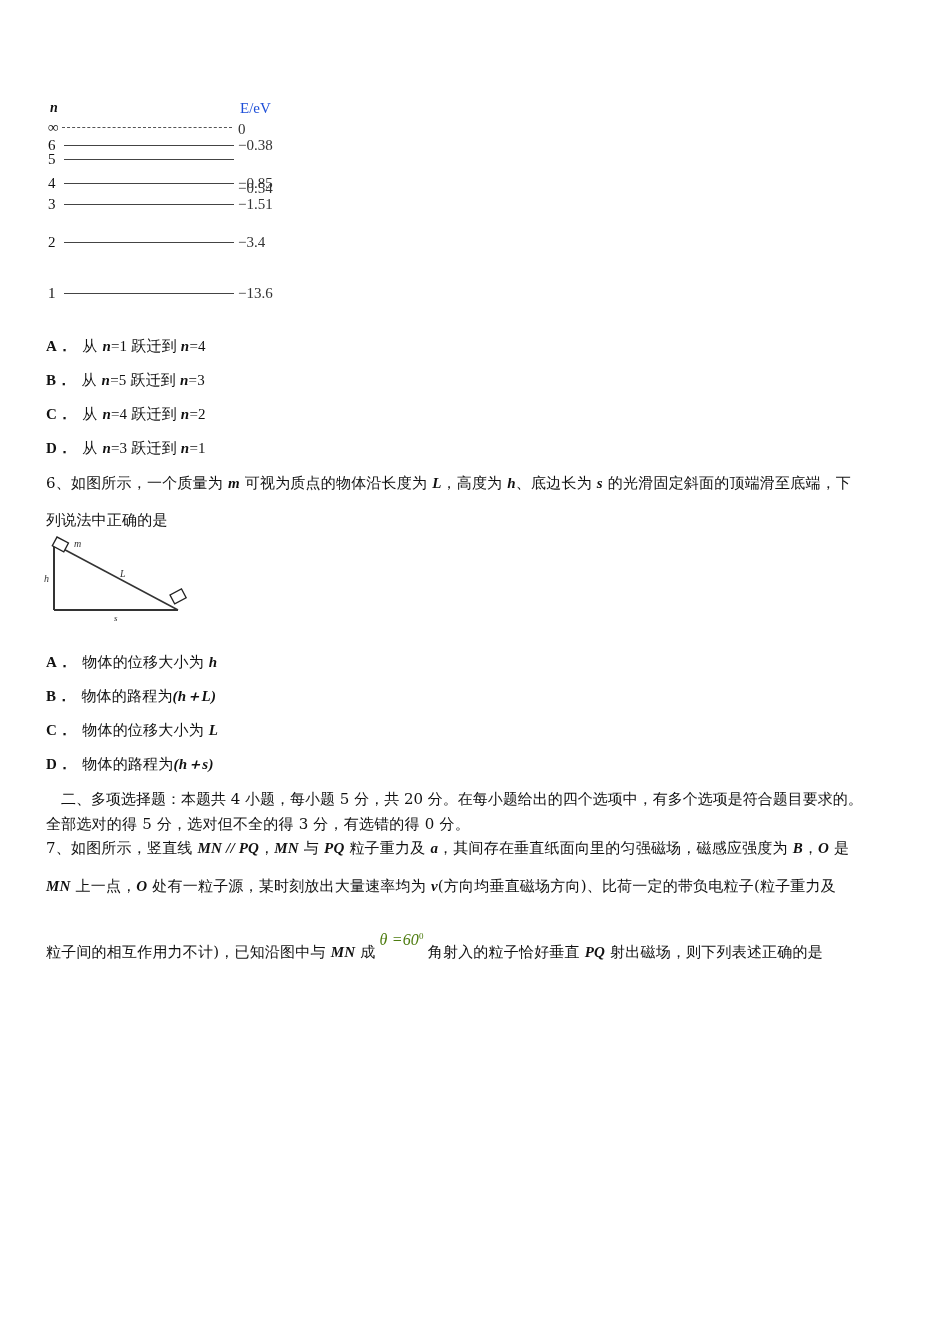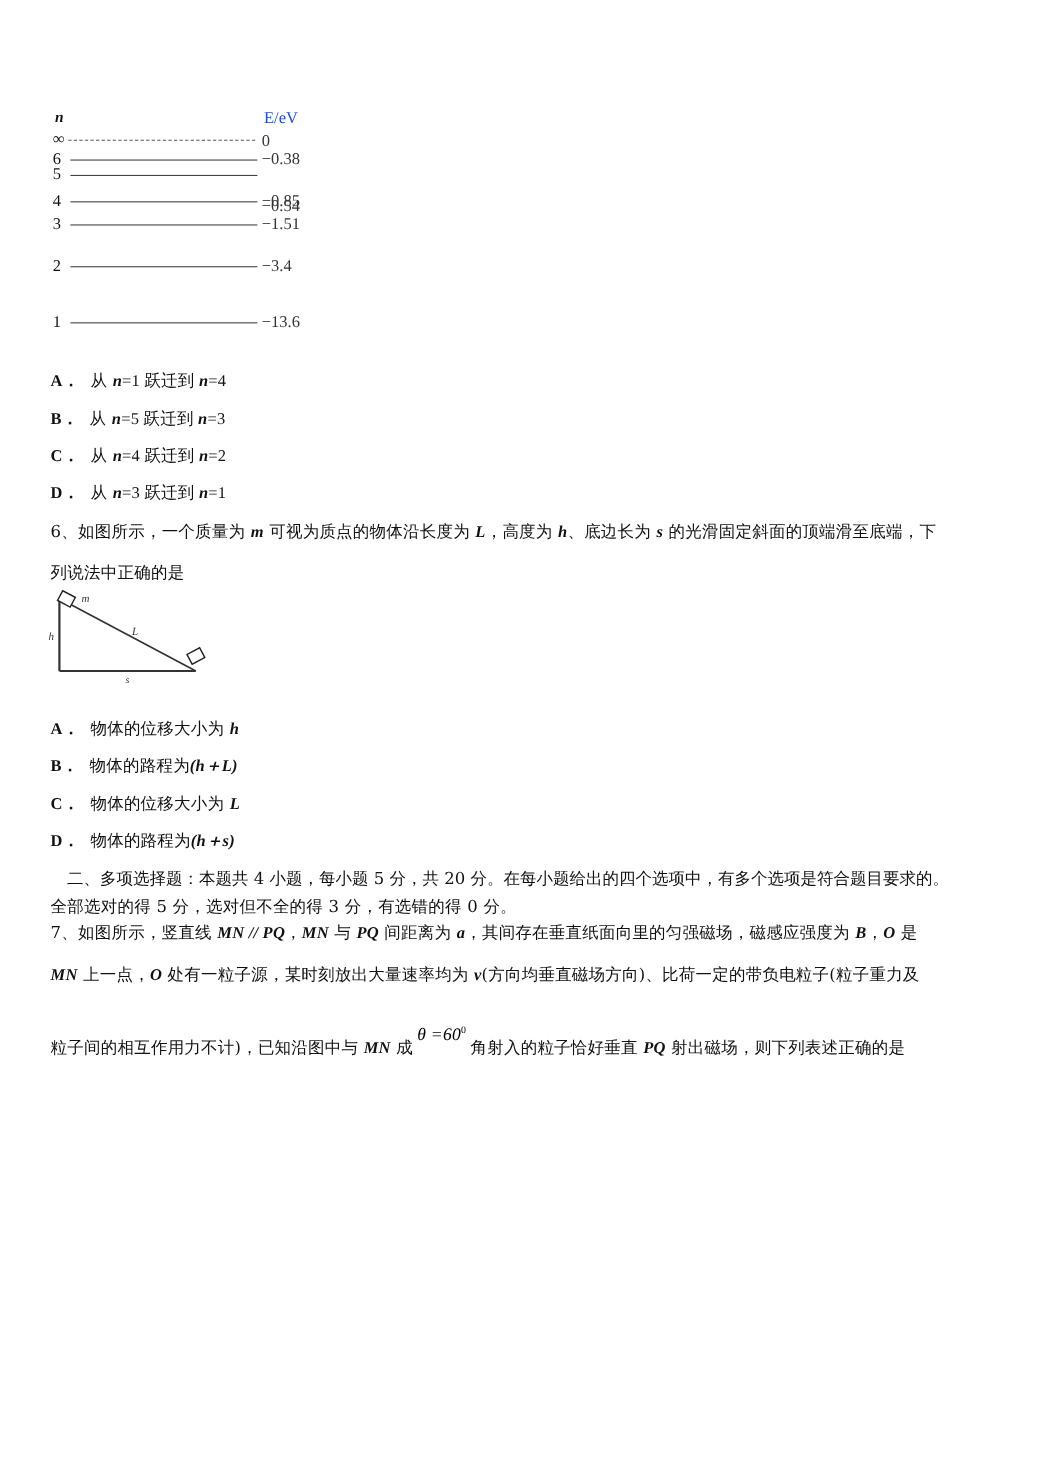--- a/index.html
+++ b/index.html
@@ -17,21 +17,21 @@
   .it { font-style: italic; font-weight: bold; font-family: "Liberation Serif", serif; }
   .num { font-family: "Liberation Serif", serif; }
   
   .diagram { position: absolute; left: 44px; top: 98px; width: 250px; height: 210px; }
   .lvl-n { position: absolute; left: 4px; font-size: 15px; font-family: "Liberation Serif", serif; line-height: 14px; }
   .lvl-line { position: absolute; left: 20px; width: 170px; height: 0; border-top: 1.5px solid #444; }
   .lvl-line.dashed { border-top: 1.2px dashed #555; left: 18px; }
   .lvl-e { position: absolute; left: 194px; font-size: 15px; font-family: "Liberation Serif", serif; line-height: 14px; color: #333; }
   .hdr-n { position: absolute; left: 6px; top: 2px; font-size: 14px; font-style: italic; font-weight: bold; font-family: "Liberation Serif", serif; }
   .hdr-e { position: absolute; left: 196px; top: 2px; font-size: 15px; font-family: "Liberation Serif", serif; color: #1d4ed8; }
-  .theta { font-family: "Liberation Serif", serif; font-style: italic; font-size: 16px; color: #000000; position: relative; top: -12px; margin: 0 4px; }
+  .theta { font-family: "Liberation Serif", serif; font-style: italic; font-size: 16px; color: #4d7c0f; position: relative; top: -12px; margin: 0 4px; }
   .theta sup { font-size: 9px; font-style: normal; }
 </style>
 </head>
 <body>
 
 <div class="diagram">
   <span class="hdr-n">n</span>
   <span class="hdr-e">E/eV</span>
 
   <span class="lvl-n" style="top:22px;">∞</span>
@@ -103,20 +103,20 @@
   <span class="opt-key">C．</span><span>物体的位移大小为 </span><span class="it">L</span>
 </div>
 <div class="line" style="top:754px;">
   <span class="opt-key">D．</span><span>物体的路程为</span><span class="it">(h＋s)</span>
 </div>
 
 <div class="line" style="top:789px; letter-spacing:0;margin-left:15px;">二、多项选择题：本题共 4 小题，每小题 5 分，共 20 分。在每小题给出的四个选项中，有多个选项是符合题目要求的。</div>
 <div class="line" style="top:814px;text-align:center;">全部选对的得 5 分，选对但不全的得 3 分，有选错的得 0 分。</div>
 
 <div class="line" style="top:838px;">
-  <span>7、如图所示，竖直线 </span><span class="it">MN // PQ</span><span>，</span><span class="it">MN</span><span> 与 </span><span class="it">PQ</span><span> 间距离为 </span><span class="it">a</span><span>，其间存在垂直纸面向里的匀强磁场，磁感应强度为 </span><span class="it">B</span><span>，</span><span class="it">O</span><span> 是</span>
+  <span>7、如图所示，竖直线 </span><span class="it">MN // PQ</span><span>，</span><span class="it">MN</span><span> 与 </span><span class="it">PQ</span><span> 粒子重力及 </span><span class="it">a</span><span>，其间存在垂直纸面向里的匀强磁场，磁感应强度为 </span><span class="it">B</span><span>，</span><span class="it">O</span><span> 是</span>
 </div>
 <div class="line" style="top:876px;">
   <span class="it">MN</span><span> 上一点，</span><span class="it">O</span><span> 处有一粒子源，某时刻放出大量速率均为 </span><span class="it">v</span><span>(方向均垂直磁场方向)、比荷一定的带负电粒子(粒子重力及</span>
 </div>
 <div class="line" style="top:938px;">
   <span>粒子间的相互作用力不计)，已知沿图中与 </span><span class="it">MN</span><span> 成</span><span class="theta"><span>θ =60</span><sup>0</sup></span><span>角射入的粒子恰好垂直 </span><span class="it">PQ</span><span> 射出磁场，则下列表述正确的是</span>
 </div>
 
 </body></html>

